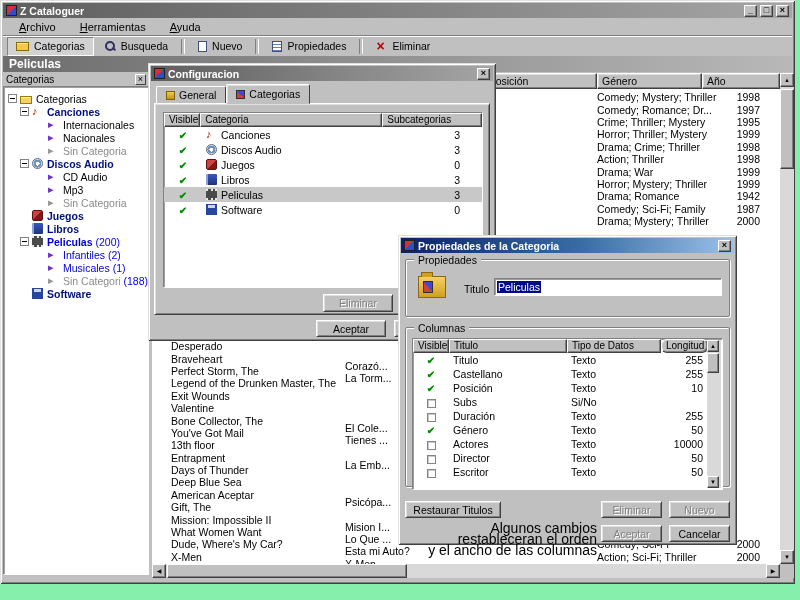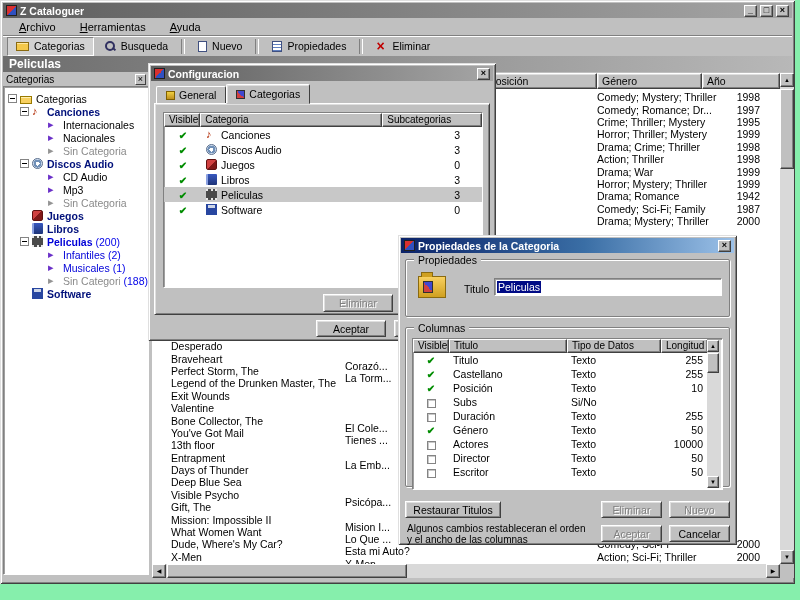--- a/index.html
+++ b/index.html
@@ -167,28 +167,28 @@
   .big-cat::before { content:""; position:absolute; left:2px; top:-5px; width:10px; height:4px;
     background:#d0a020; border:1px solid #8a6a10; border-bottom:none; }
   .big-cat::after { content:""; position:absolute; left:4px; top:4px; width:8px; height:10px;
     background:linear-gradient(45deg,#d04040 50%,#4048d0 50%); border:1px solid #303030; }
   #titulo-label { position:absolute; left:58px; top:23px; font-size:10.5px; }
   #titulo-input { position:absolute; left:88px; top:18px; width:228px; height:18px;
     padding:2px 2px; font-size:10.5px; white-space:nowrap; }
   .sel-text { background:#000a85; color:#fff; padding:0 1px; }
   #prp-table { position:absolute; left:6px; top:10px; width:311px; height:152px; overflow:hidden; }
   .phead { display:flex; height:14px; }
-  .pw-vis{width:36px;} .pw-tit{width:118px;} .pw-tip{width:94px;} .pw-len{width:47px;}
+  .pw-vis{width:36px;} .pw-tit{width:118px;} .pw-tip{width:94px;} .pw-len{width:47px;border-radius:6px;}
   .prow { display:flex; align-items:center; height:14px; font-size:10.5px; }
   .pv { width:36px; text-align:center; }
   .pn { width:118px; padding-left:4px; overflow:hidden; }
   .pt { width:94px; padding-left:4px; overflow:hidden; }
   .pl { width:47px; text-align:right; padding-right:5px; }
   #prp-sb { position:absolute; right:1px; top:1px; bottom:1px; width:14px; background:#d9d9d9; }
-  .note { position:absolute; left:9px; top:288px; width:190px; font-size:10px; line-height:11px; }
+  .note { position:absolute; left:9px; top:288px; width:190px; font-size:14px; line-height:11px;text-align:right; }
 </style>
 </head>
 <body>
 
 <div id="screen">
   <div id="app" class="win3d">
 
     <div class="titlebar tb-inactive" style="left:3px;top:3px;right:3px;">
       <span class="appicon"></span>
       <span class="tb-label">Z Cataloguer</span>
@@ -508,21 +508,21 @@
           <span class="c-ano"></span>
         </div>
         <div class="mrow">
           <span class="c-tit">Deep Blue Sea</span>
           <span class="c-cas"></span>
           <span class="c-pos"></span>
           <span class="c-gen"></span>
           <span class="c-ano"></span>
         </div>
         <div class="mrow">
-          <span class="c-tit">Visible Psycho</span>
+          <span class="c-tit">American Aceptar</span>
           <span class="c-cas">Psicópa...</span>
           <span class="c-pos"></span>
           <span class="c-gen"></span>
           <span class="c-ano"></span>
         </div>
         <div class="mrow">
           <span class="c-tit">Gift, The</span>
           <span class="c-cas"></span>
           <span class="c-pos"></span>
           <span class="c-gen"></span>

